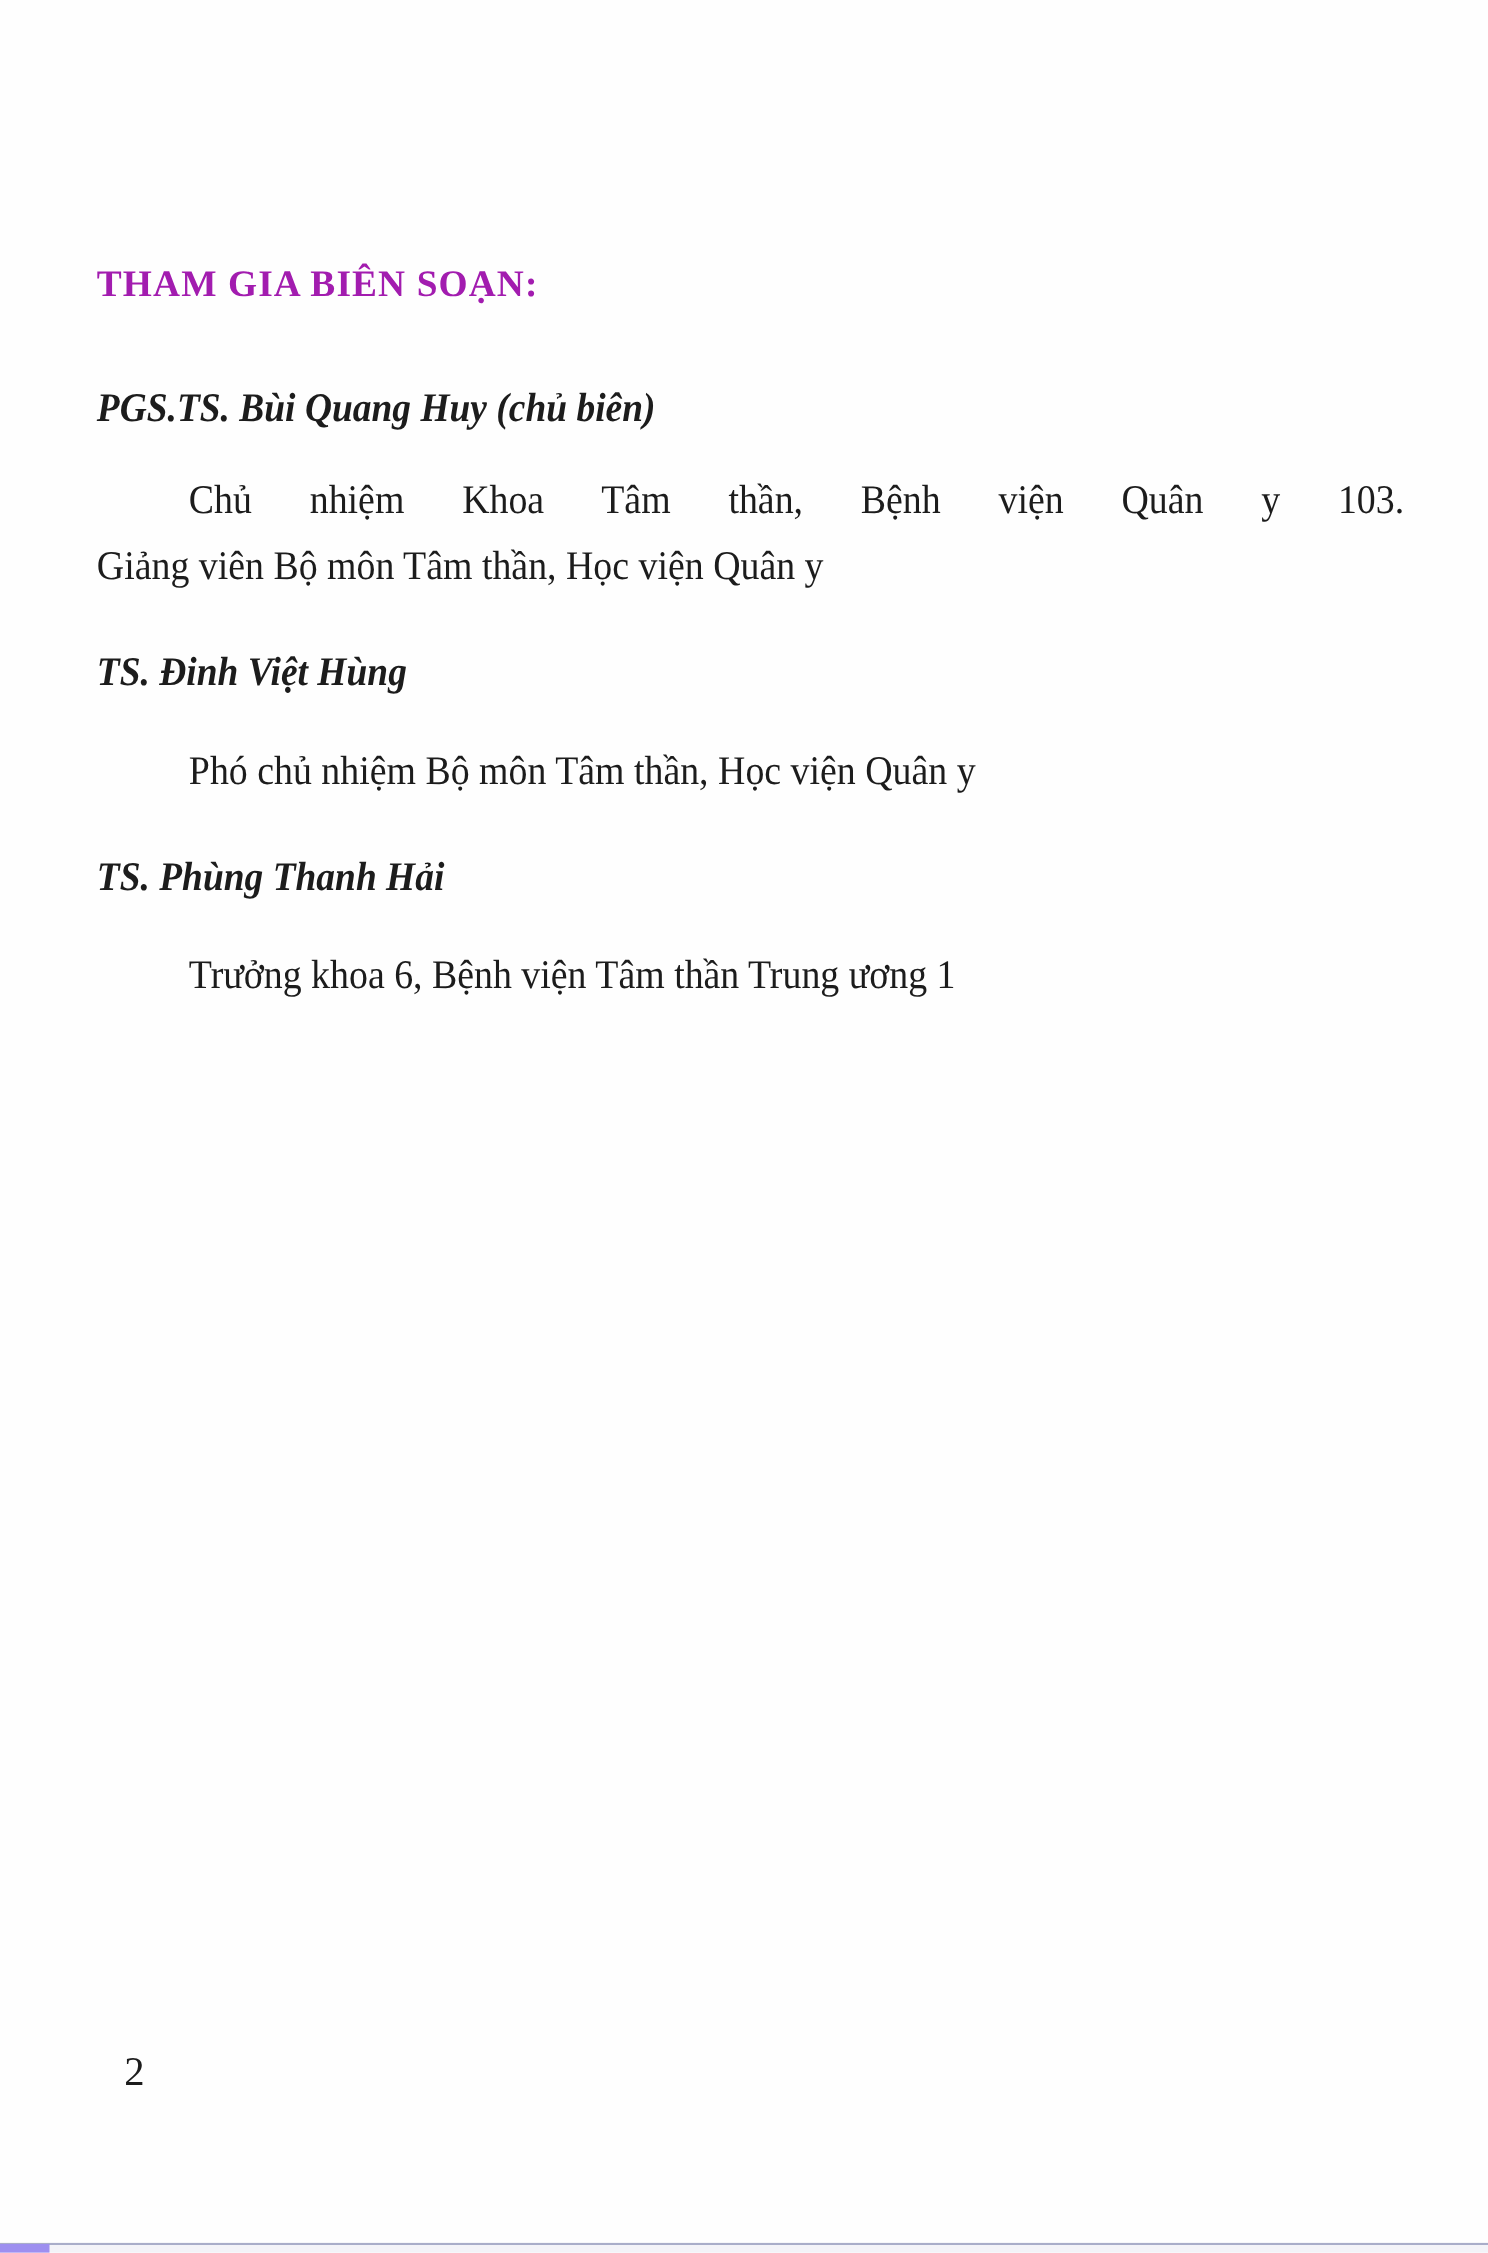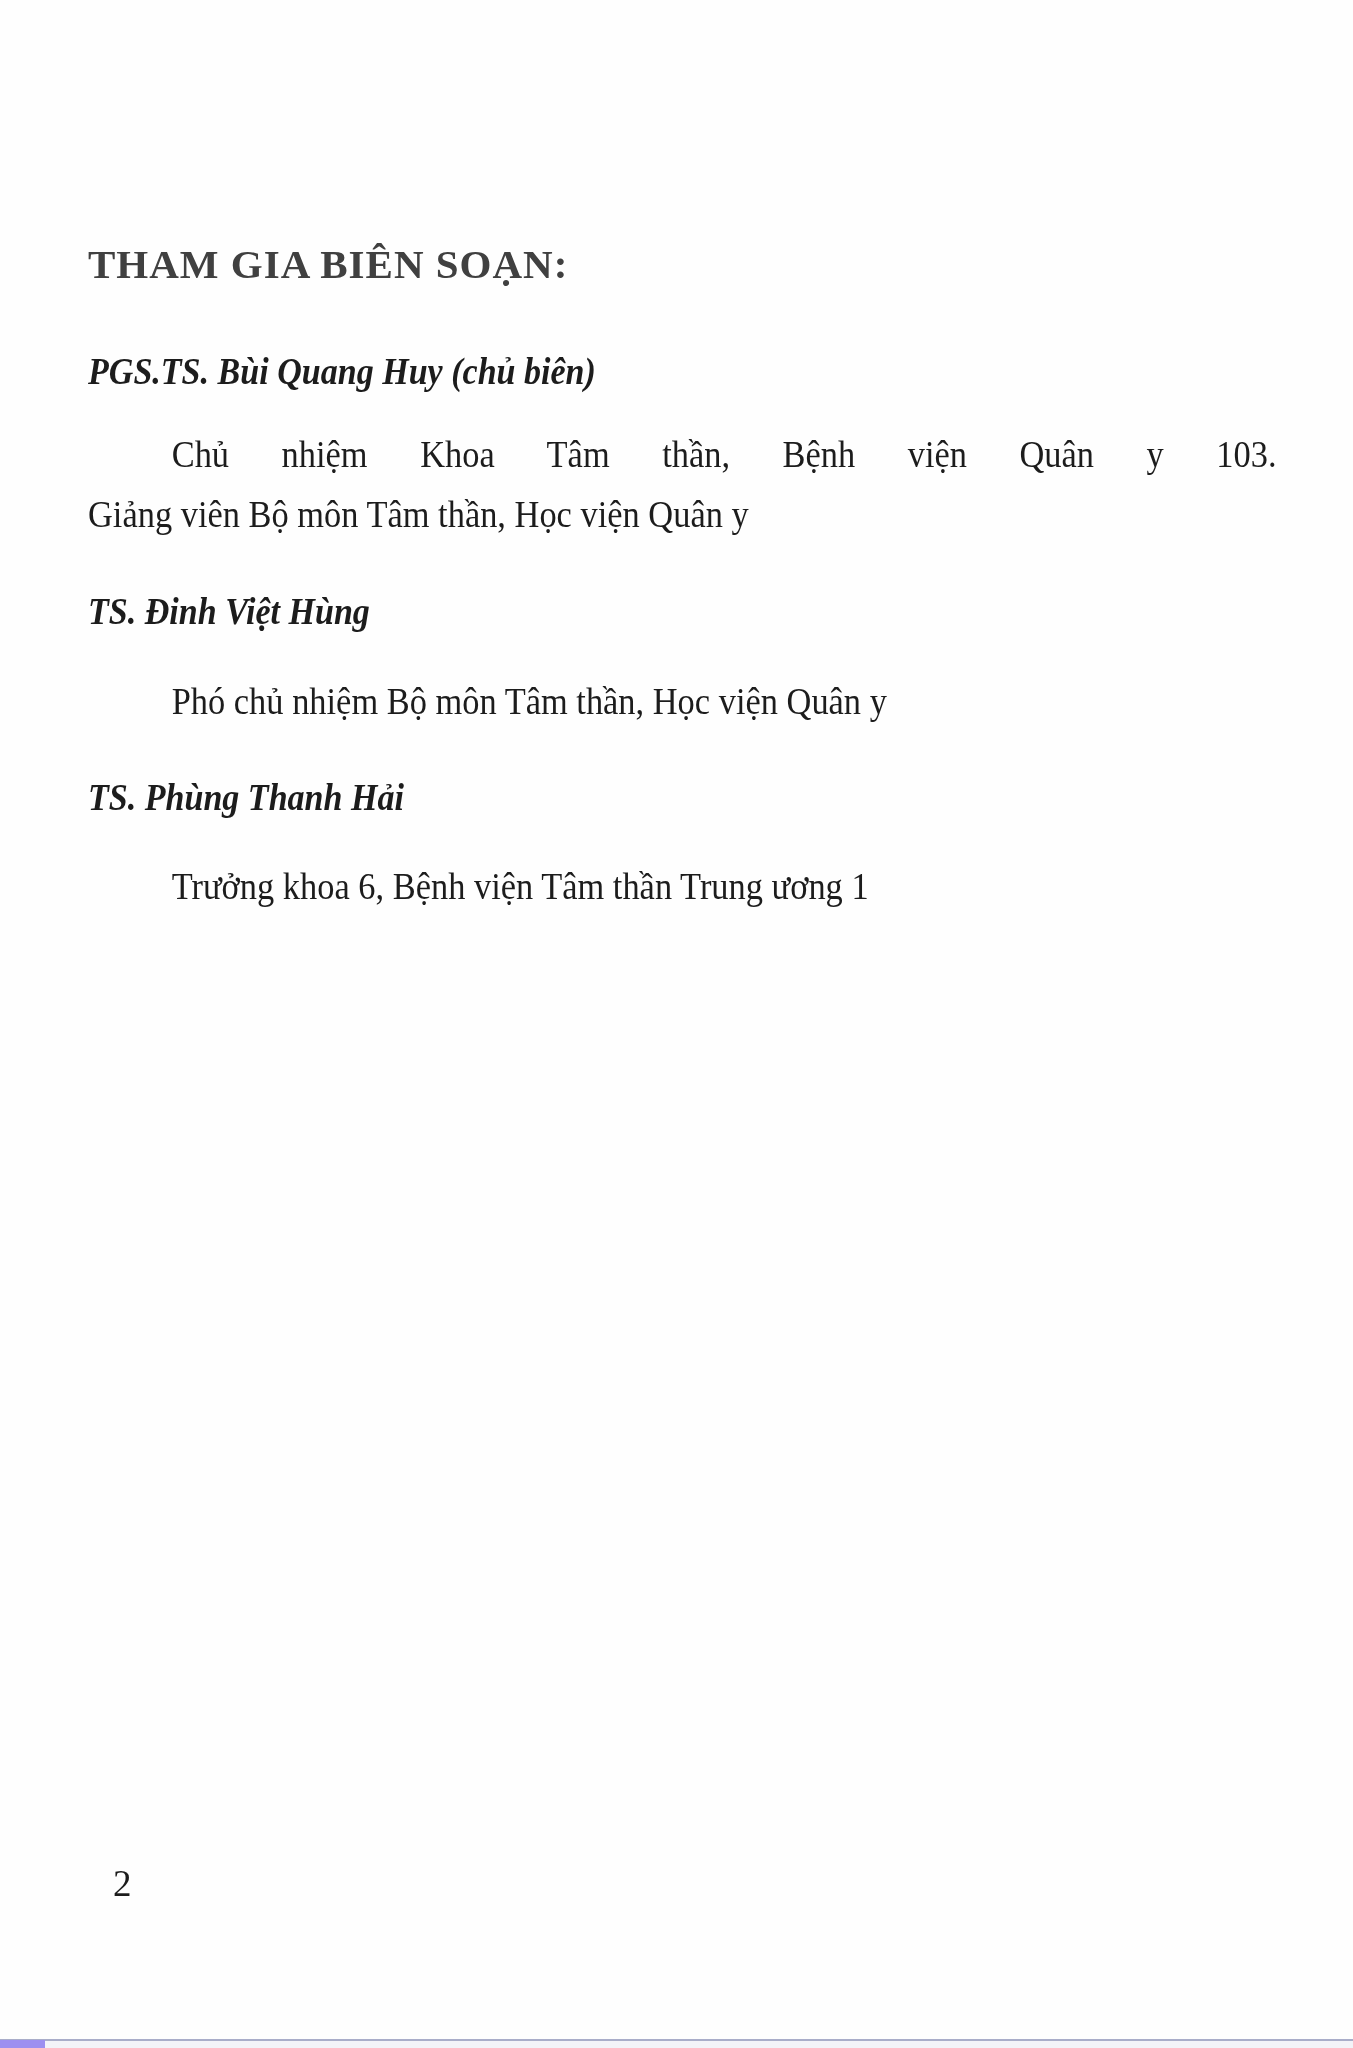--- a/index.html
+++ b/index.html
@@ -19,24 +19,24 @@
       position: absolute;
       left: 0; top: 0;
       width: 1353px;
       height: 2048px;
       background: #fefefe;
     }
     .heading {
       position: absolute;
       left: 88px;
       top: 240px;
-      font-size: 41px;
+      font-size: 34px;
       font-weight: bold;
       letter-spacing: 1px;
-      color: #404040;
+      color: #a21caf;
       margin: 0;
     }
     .author {
       position: absolute;
       left: 88px;
       font-size: 37px;
       font-style: italic;
       font-weight: bold;
       color: #1c1c1c;
       transform: scaleX(0.92);

